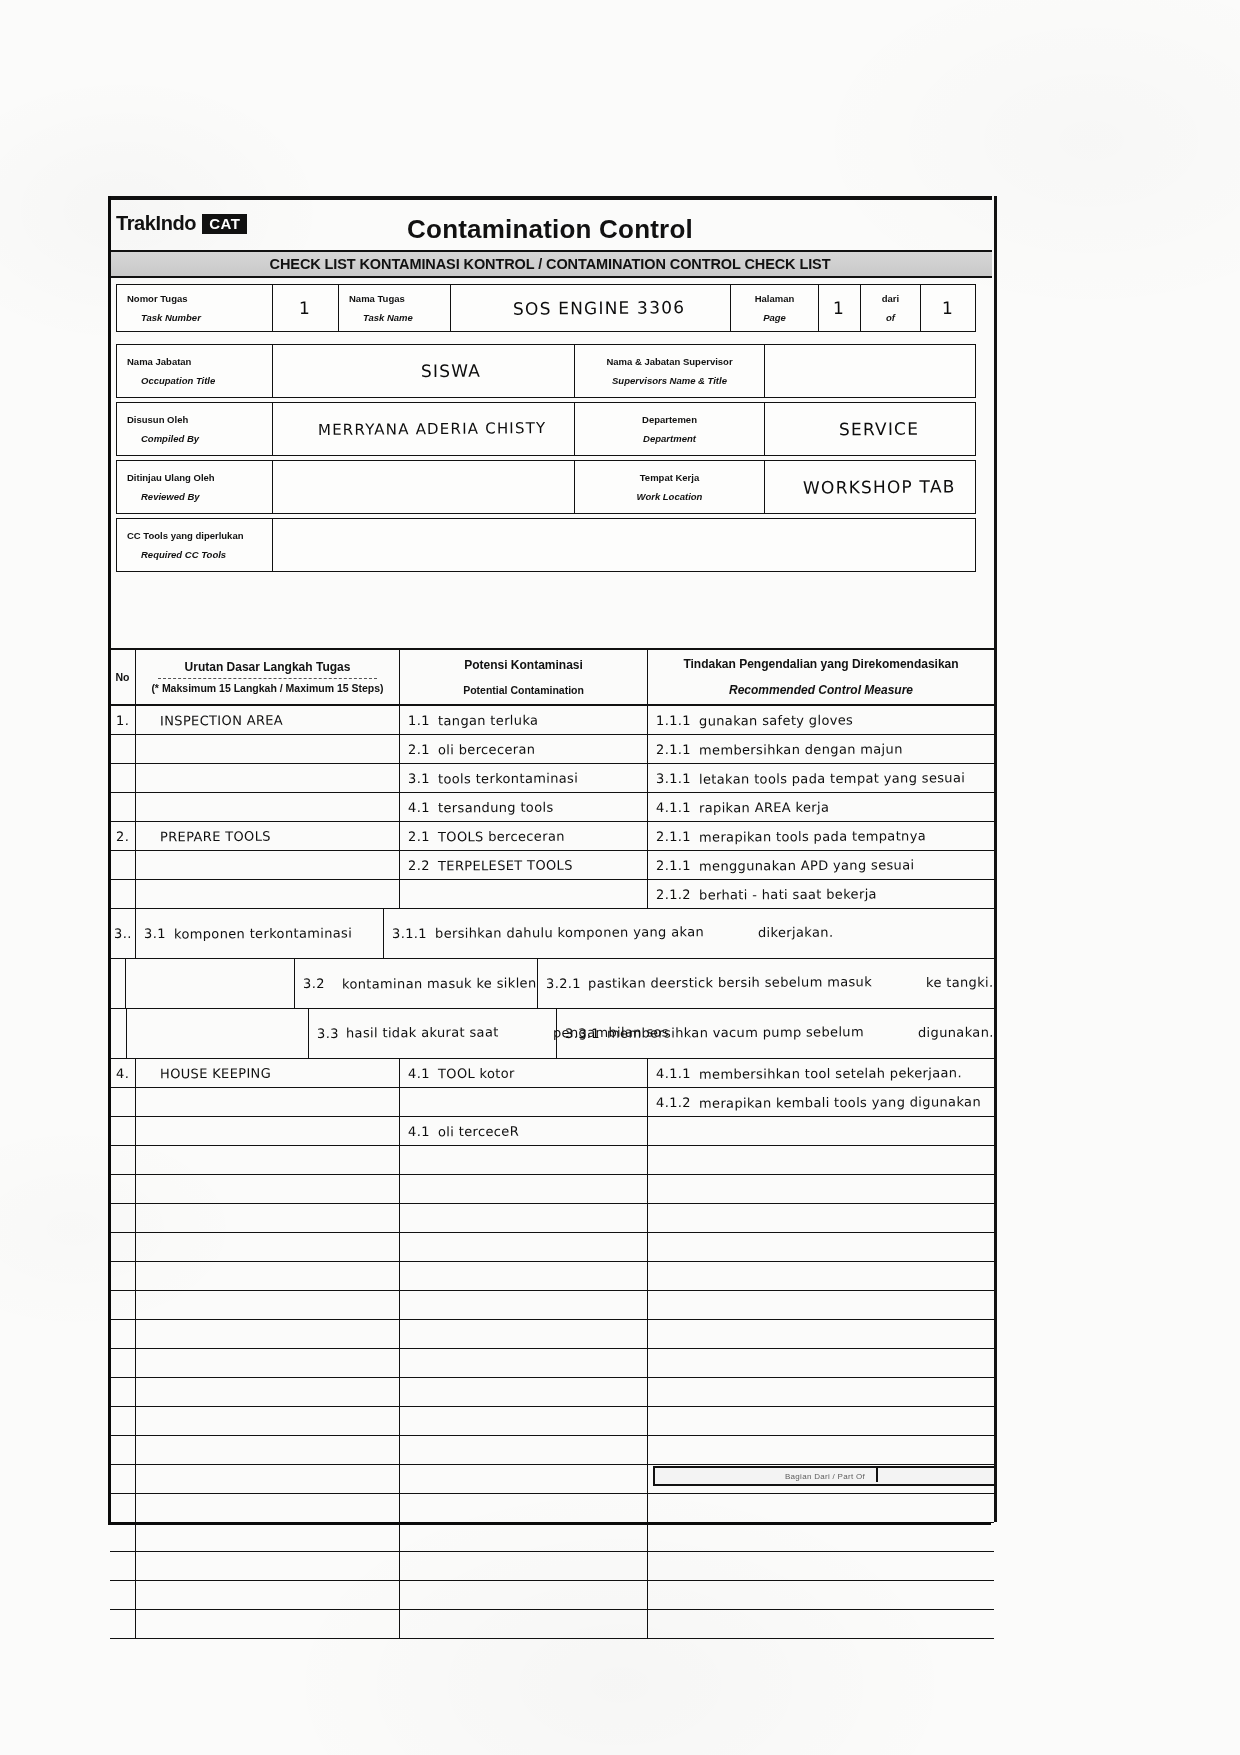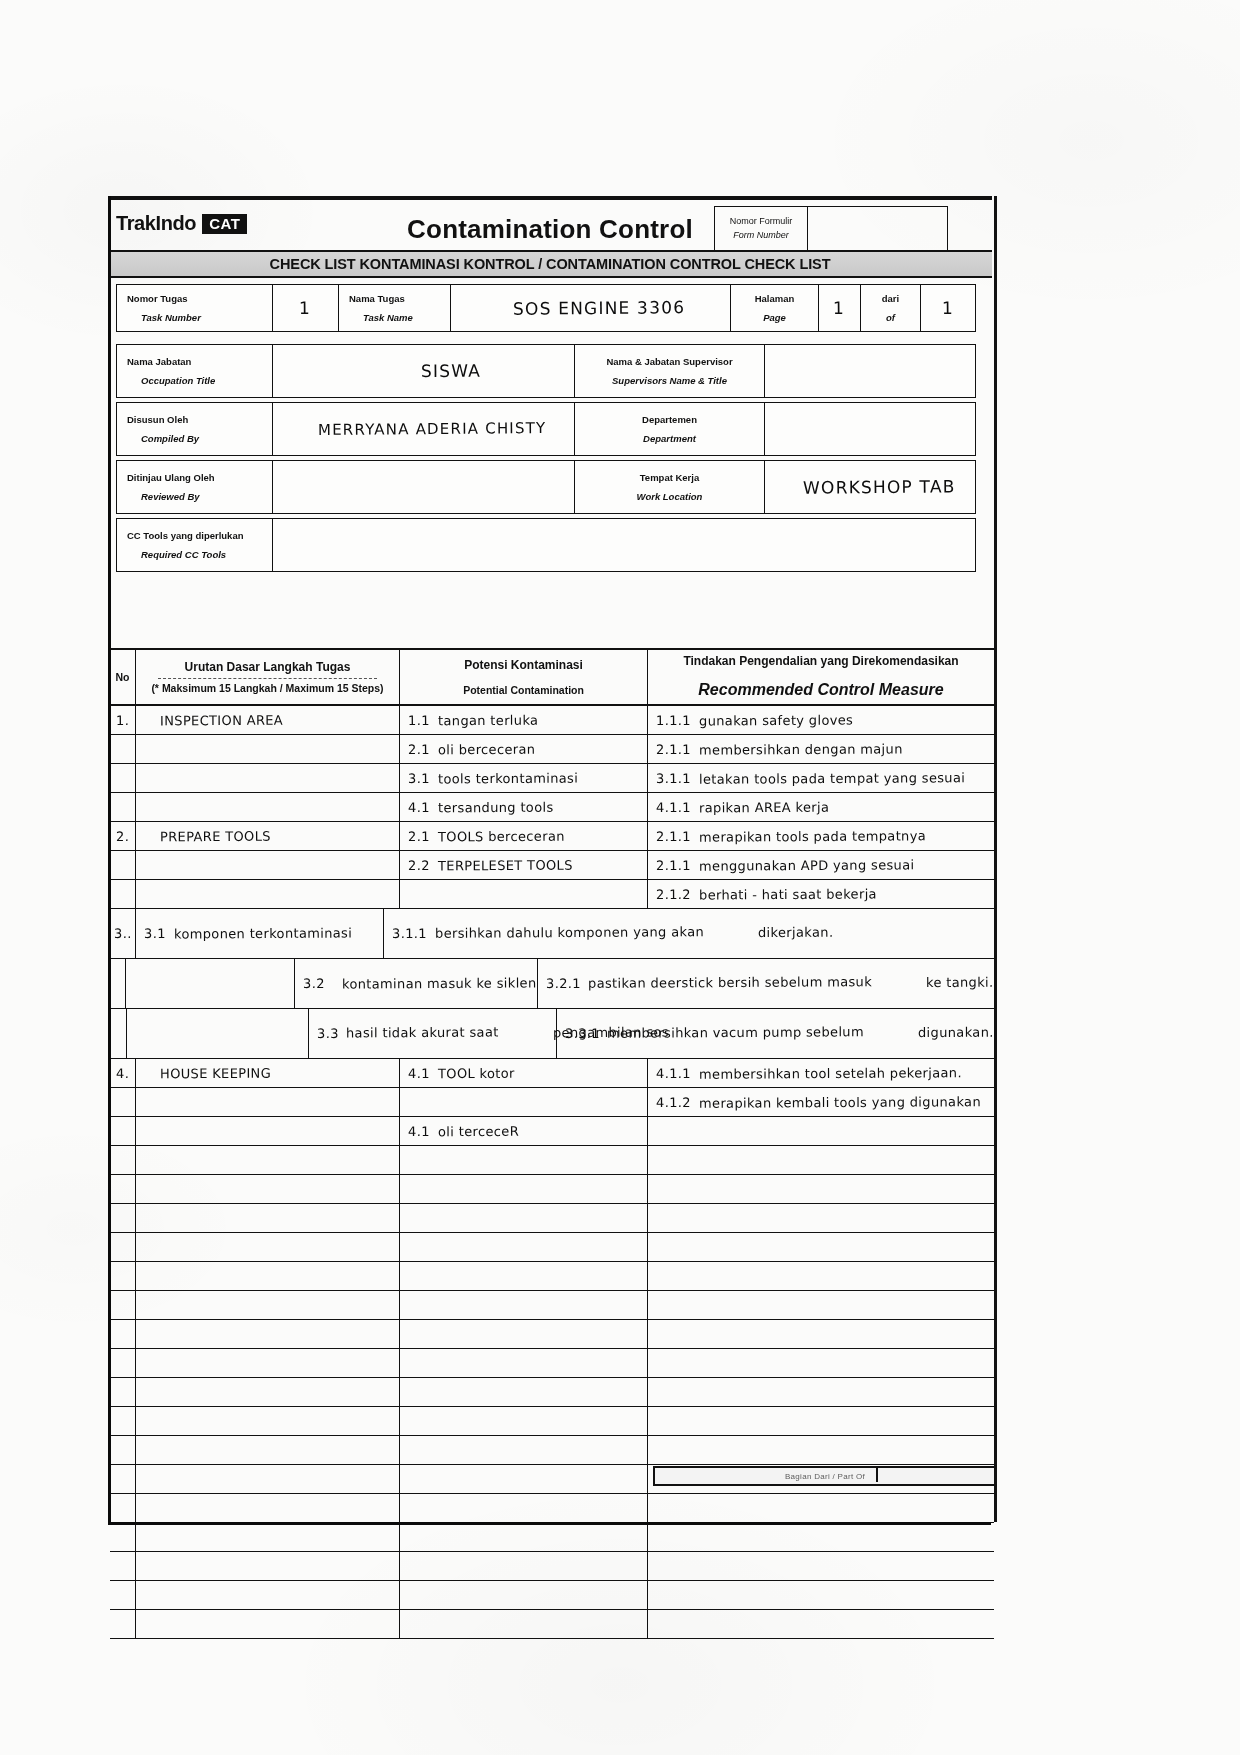--- a/index.html
+++ b/index.html
@@ -121,21 +121,21 @@
     box-sizing:border-box;
   }
   .th{
     display:flex;flex-direction:column;align-items:center;justify-content:center;
     box-sizing:border-box;border-right:1.6px solid #111;
     text-align:center;padding:2px 4px;
   }
   .th .l1{font-size:12px;font-weight:bold;color:#111;line-height:1.25;}
   .th .sep{width:86%;border-top:1.5px dashed #555;margin:3px 0;}
   .th .l2{font-size:10.5px;font-weight:bold;color:#111;line-height:1.2;}
-  .th .l2.it{font-style:italic;font-size:16px;}
+  .th .l2.it{font-style:italic;font-size:12px;}
   .th.no{width:26px;border-right:1.6px solid #111;justify-content:center;}
   .th.c1{width:264px;}
   .th.c2{width:248px;}
   .th.c3{flex:1;border-right:none;}
 
   .trow{display:flex;height:29px;border-bottom:1.4px solid #111;box-sizing:border-box;}
   .trow.tall{height:50px;}
   .td{
     box-sizing:border-box;border-right:1.6px solid #111;
     display:flex;align-items:center;position:relative;overflow:visible;
@@ -170,27 +170,20 @@
 
 <div class="page">
   <div class="scan-noise"></div>
 
   <div class="hdr">
     <div class="brand">
       <span class="brand-name">TrakIndo</span>
       <span class="cat-logo">CAT</span>
     </div>
     <div class="doc-title">Contamination Control</div>
-    <div class="formno">
-      <div class="lab">
-        <span>Nomor Formulir</span>
-        <i>Form Number</i>
-      </div>
-      <div class="val"></div>
-    </div>
   </div>
 
   <div class="subtitle-band">
     <span>CHECK LIST KONTAMINASI KONTROL / CONTAMINATION CONTROL CHECK LIST</span>
   </div>
 
   <div class="inforow" style="top:284px;height:48px;">
     <div class="cell bd" style="width:156px;">
       <div class="lbl">
           <span class="id">Nomor Tugas</span>
@@ -258,20 +251,23 @@
         </div>
     </div>
     <div class="cell bd hwcell" style="width:302px;">
       <span class="hw sm">MERRYANA ADERIA CHISTY</span>
     </div>
     <div class="cell bd" style="width:190px;">
       <div class="lbl" style="text-align:center;padding-left:0;">
           <span class="id">Departemen</span>
           <span class="en" style="padding-left:0;">Department</span>
         </div>
+    </div>
+    <div class="cell hwcell" style="flex:1;">
+      <span class="hw">SERVICE</span>
     </div>
   </div>
 
   <div class="inforow" style="top:460px;height:54px;">
     <div class="cell bd" style="width:156px;">
       <div class="lbl">
           <span class="id">Ditinjau Ulang Oleh</span>
           <span class="en">Reviewed By</span>
         </div>
     </div>

